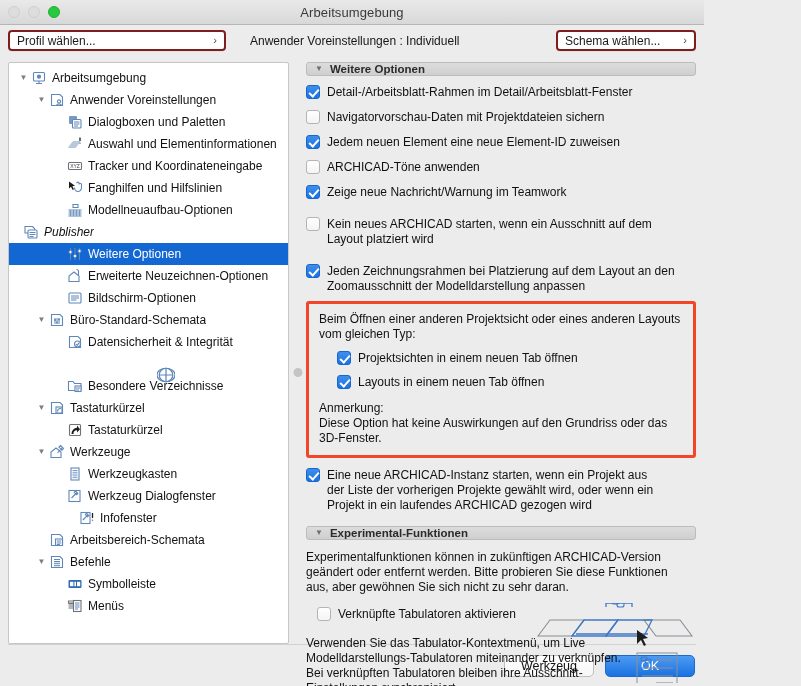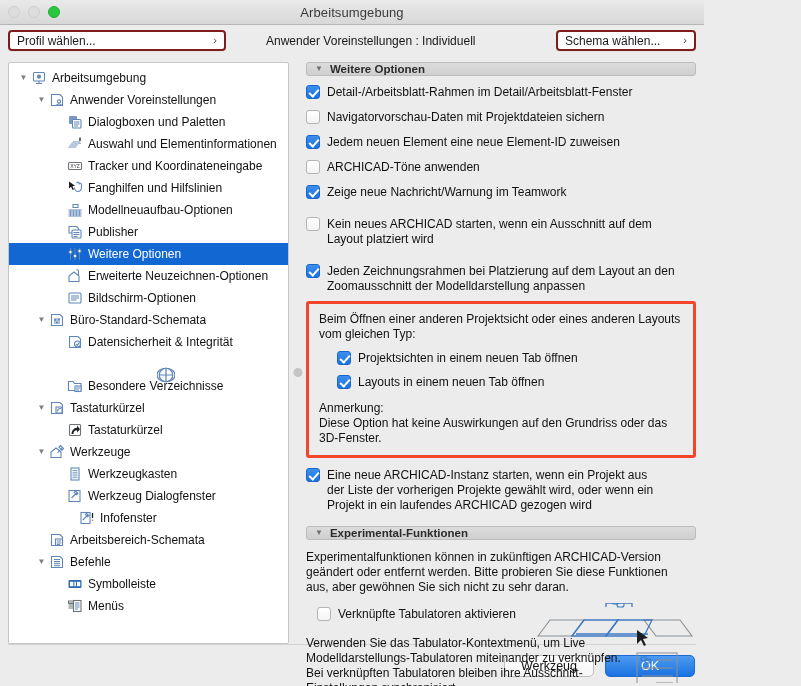--- a/index.html
+++ b/index.html
@@ -87,21 +87,21 @@
     margin-left: auto;
     padding-left: 10px;
     font-size: 11px;
     color: #4b4b4b;
     line-height: 1;
   }
   #profile-popup { width: 218px; }
   #schema-popup  { width: 140px; position: absolute; right: 8px; }
   .toolbar-center {
     position: absolute;
-    left: 266px;
+    left: 250px;
     font-size: 12px;
     color: #161616;
   }
 
   
   .content {
     flex: 1 1 auto;
     display: flex;
     padding: 6px 8px 0 8px;
     gap: 0;
@@ -358,21 +358,21 @@
           </div>
           <div class="tree-row" style="padding-left: 44px;">
             <span class="tw empty">▼</span>
             <svg class="ticon" viewBox="0 0 16 16">
               <path d="M6,2.5 L11,2.5 L11,5.5 L6,5.5 Z" fill="none" stroke="#5f87b8" stroke-width="1.1"></path>
               <path d="M1.5,8 L14.5,8 M1.5,10 L14.5,10 M1.5,12 L14.5,12 M1.5,14 L14.5,14" fill="none" stroke="#5f87b8" stroke-width="1.1"></path>
               <path d="M3.5,8 L3.5,14 M6.5,8 L6.5,14 M9.5,8 L9.5,14 M12.5,8 L12.5,14" stroke="#5f87b8" stroke-width="0.7"></path>
             </svg>
             <span class="tlabel">Modellneuaufbau-Optionen</span>
           </div>
-          <div class="tree-row" style="padding-left: 44px;">
+          <div class="tree-row" style=" font-style: italic;">
             <span class="tw empty">▼</span>
             <svg class="ticon" viewBox="0 0 16 16">
               <path d="M2,2.5 L9.5,2.5 L11.5,4.5 L11.5,9 L2,9 Z" fill="none" stroke="#5f87b8" stroke-width="1.1"></path>
               <rect x="5" y="6" width="9" height="8" rx="1" fill="#fff" stroke="#5f87b8" stroke-width="1.1"></rect>
               <path d="M6.5,8.5 L12.5,8.5 M6.5,10.5 L12.5,10.5 M6.5,12.5 L10.5,12.5" fill="none" stroke="#5f87b8" stroke-width="1.1"></path>
             </svg>
             <span class="tlabel">Publisher</span>
           </div>
           <div class="tree-row selected" style="padding-left: 44px;">
             <span class="tw empty">▼</span>

